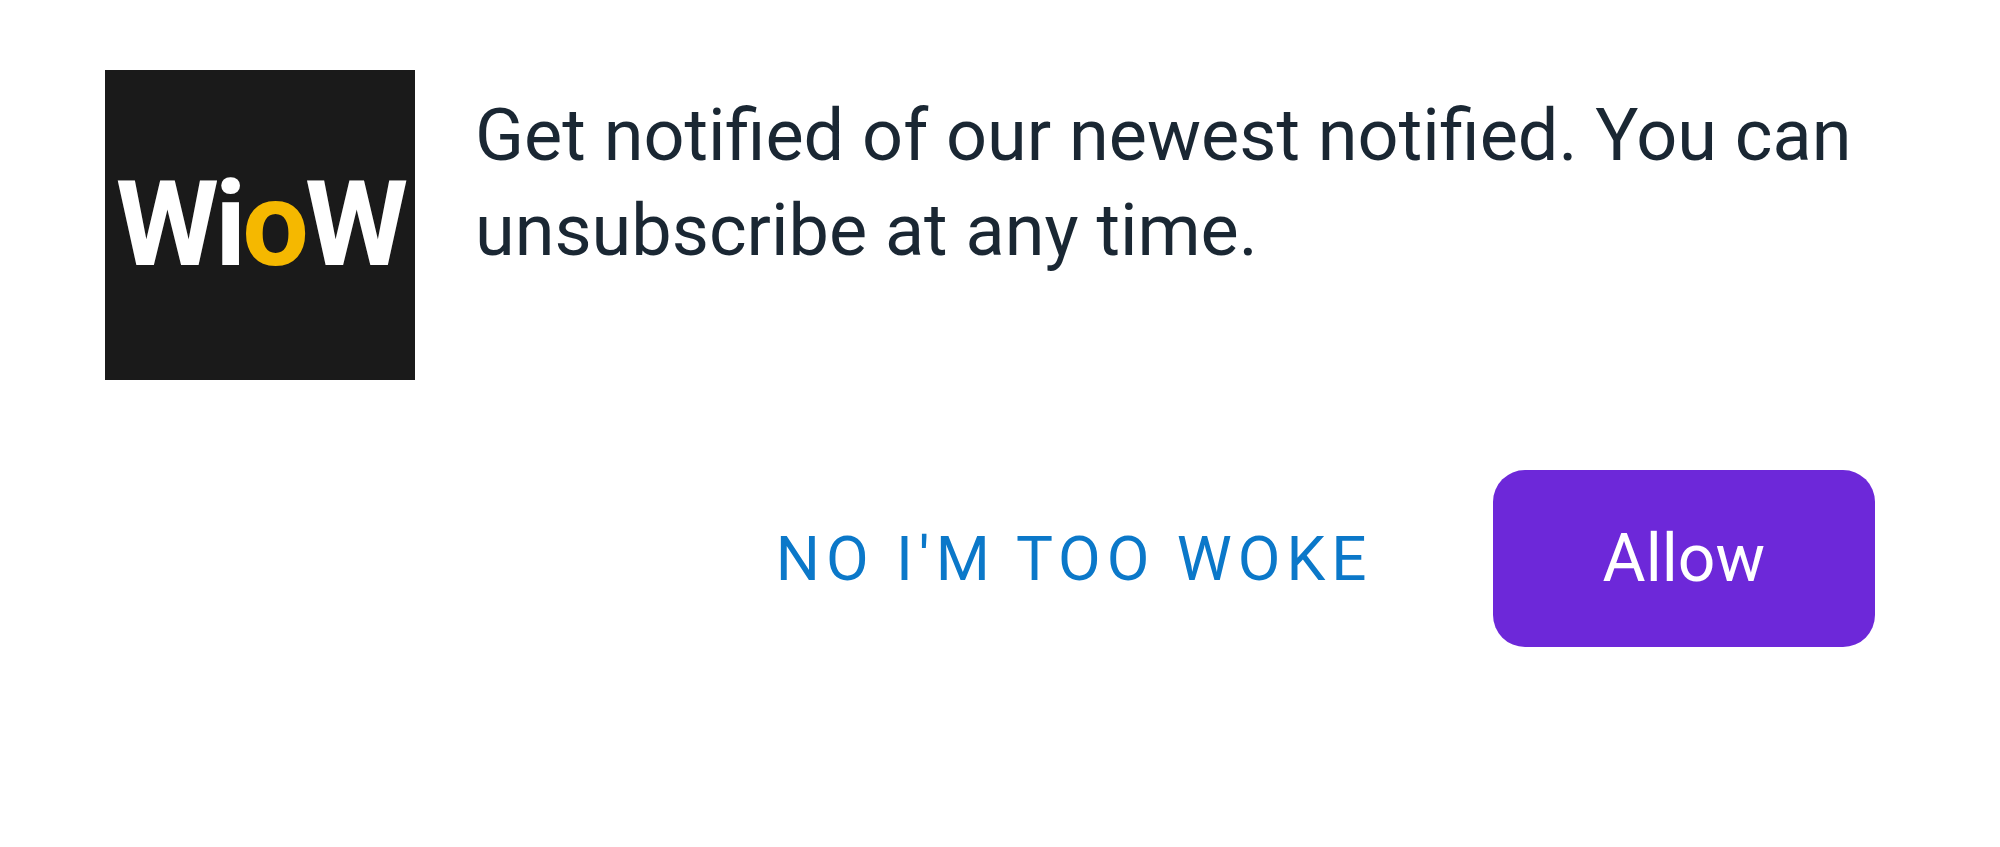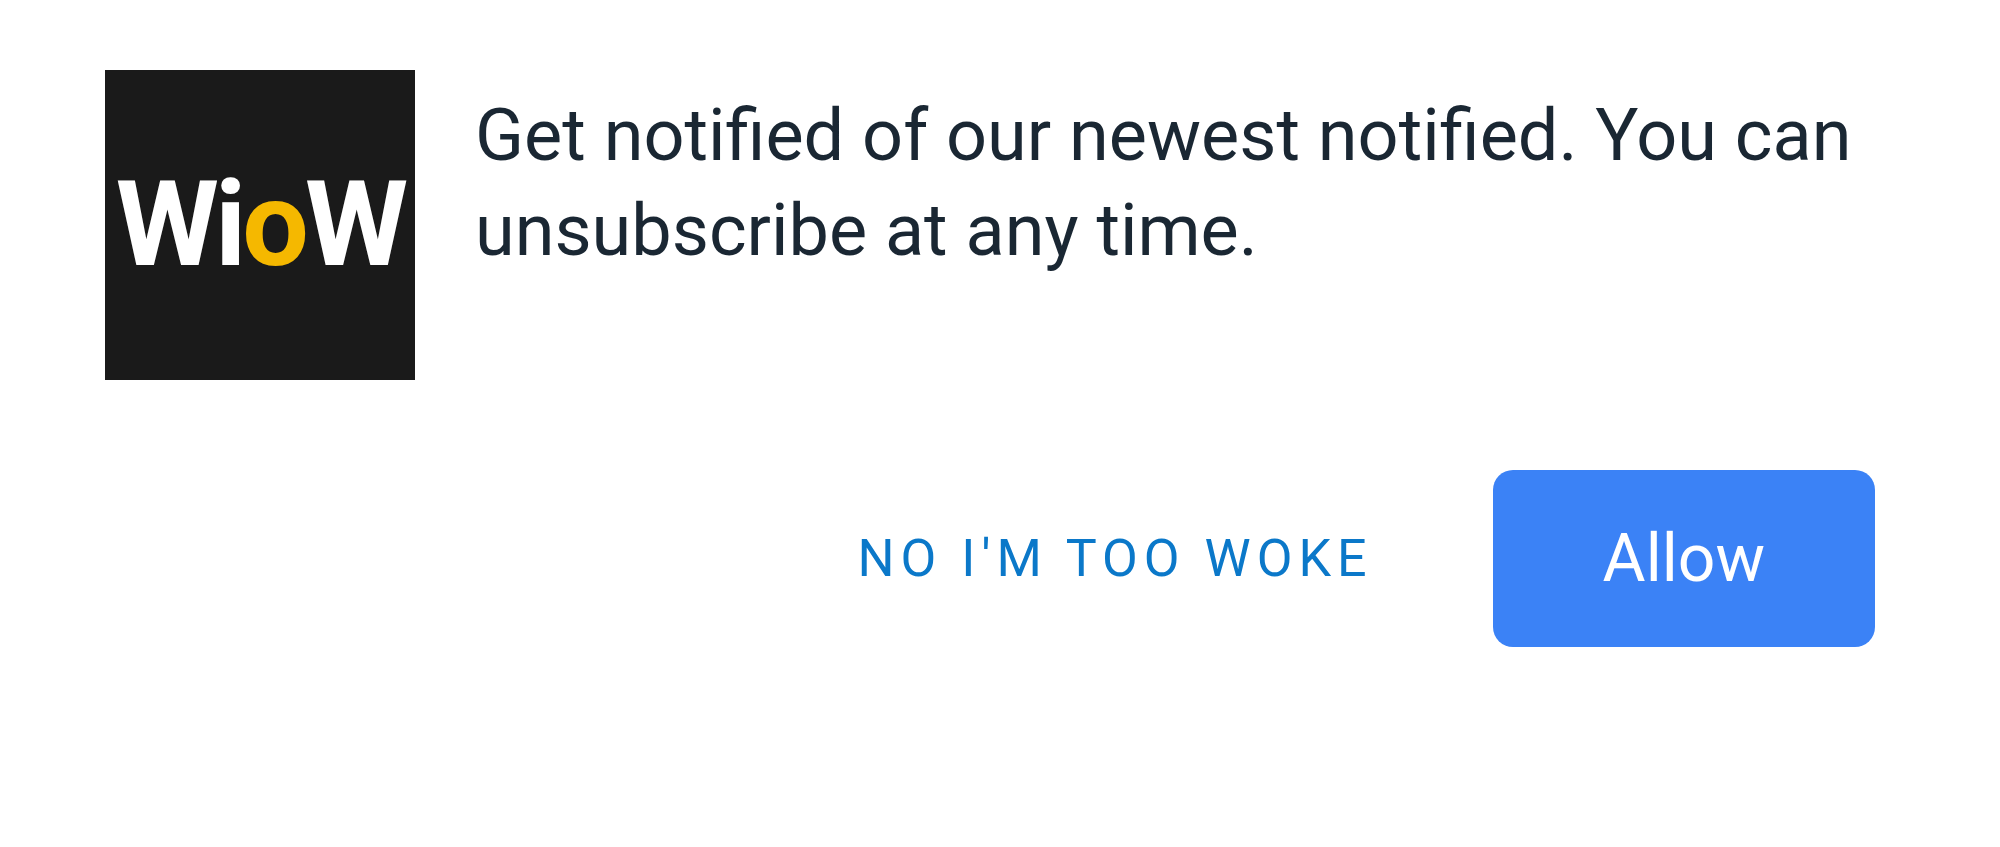--- a/index.html
+++ b/index.html
@@ -81,36 +81,36 @@
       justify-content: flex-end;
       gap: 120px;
       margin-top: 90px;
       padding-right: 20px;
     }
     
     .deny-button {
       background: transparent;
       border: none;
       color: #0b78c9;
-      font-size: 52px;
+      font-size: 62px;
       font-weight: 400;
       letter-spacing: 6px;
       cursor: pointer;
       font-family: inherit;
       text-transform: uppercase;
     }
     
     .allow-button {
-      background: #3b82f6;
+      background: #6d28d9;
       border: none;
       color: #ffffff;
       font-size: 66px;
       font-weight: 400;
       padding: 50px 110px;
-      border-radius: 20px;
+      border-radius: 32px;
       cursor: pointer;
       font-family: inherit;
     }
   </style>
 </head>
 <body>
 
 <div class="notification-prompt">
   <div class="top-row">
     <div class="logo-box">

